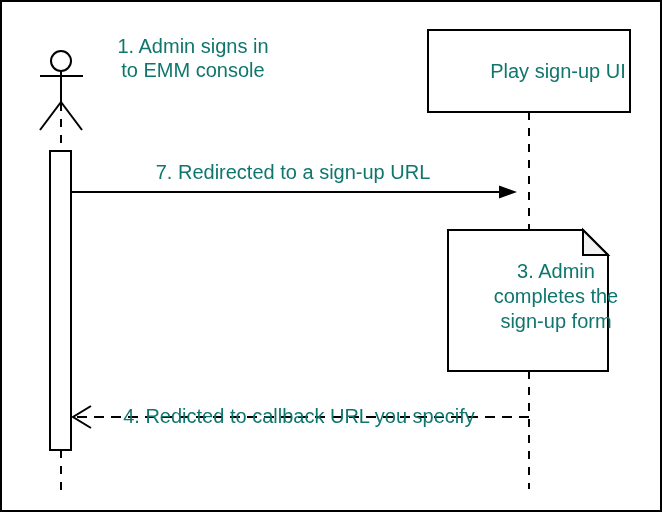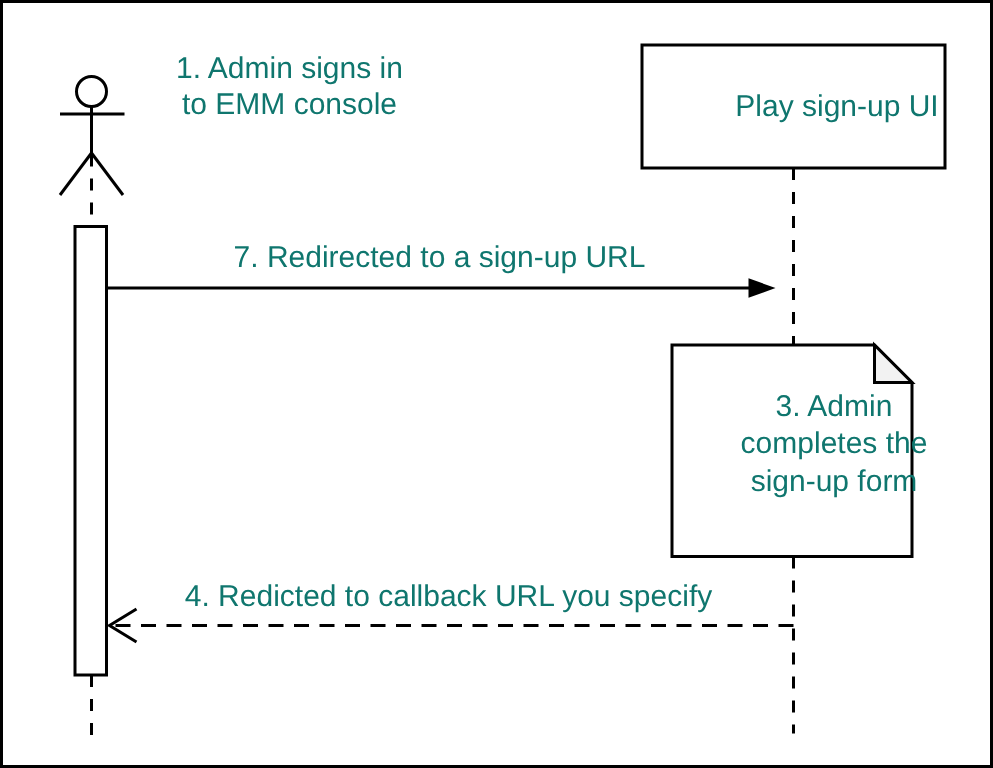--- a/index.html
+++ b/index.html
@@ -25,21 +25,21 @@
     color: #0f766e;
   }
   .lbl-actor   { left: 73px;  top: 34px;  width: 240px; line-height: 24px; }
   .lbl-participant {
     left: 446px; top: 30px; width: 224px; height: 82px;
     display: flex; align-items: center; justify-content: center;
     line-height: 24px;
   }
   .lbl-msg2    { left: 93px;  top: 161px; width: 400px; line-height: 22px; }
   .lbl-note    { left: 449px; top: 259px; width: 128px; line-height: 25px; margin-left: 43px; }
-  .lbl-msg4    { left: 99px;  top: 387px; width: 400px; line-height: 22px; }
+  .lbl-msg4    { left: 99px;  top: 405px; width: 400px; line-height: 22px; }
 </style>
 </head>
 <body>
 
 <div class="canvas">
 
   <svg class="diagram-svg" viewBox="0 0 662 512" xmlns="http://www.w3.org/2000/svg">
 
     <rect x="1" y="1" width="660" height="510" fill="#ffffff" stroke="#000000" stroke-width="2"></rect>
 

